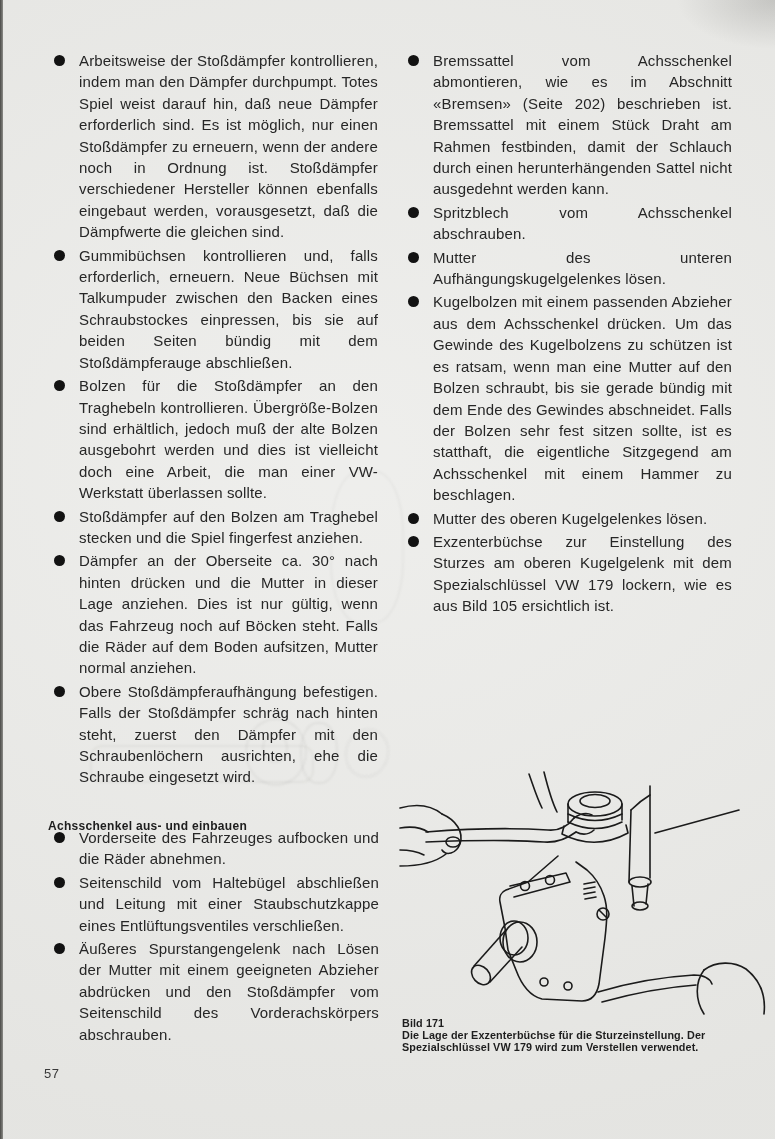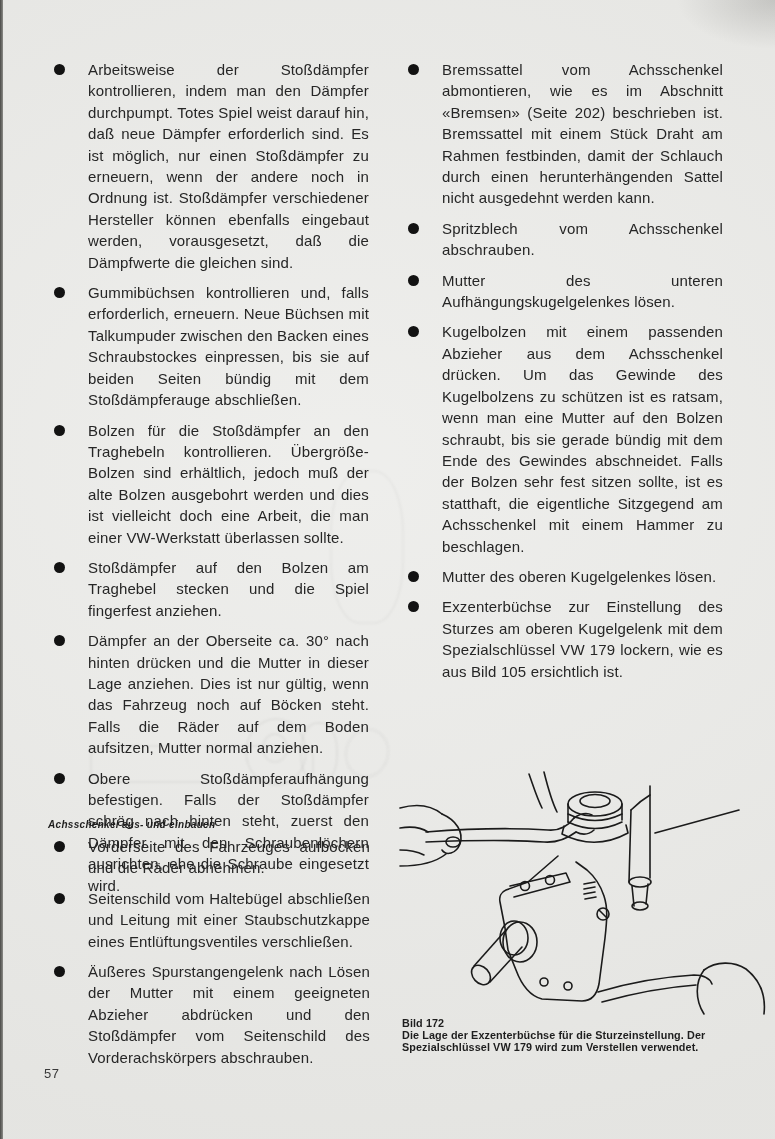--- a/index.html
+++ b/index.html
@@ -23,26 +23,26 @@
   
   .col{position:absolute;width:299px;}
   .col-left{left:79px;top:50px;}
   .col-right{left:433px;top:50px;}
   .bullet-item{position:relative;margin-bottom:2px;}
   .dot{
     position:absolute;left:-25px;top:5px;width:11px;height:11px;
     border-radius:50%;background:#121212;
   }
   .btext{
-    margin:9px;font-size:15px;line-height:21.4px;text-align:justify;
+    margin:0;font-size:15px;line-height:21.4px;text-align:justify;
     letter-spacing:0.15px;color:#262626;
   }
   .section-heading{
-    position:absolute;left:48px;top:819px;font-size:10px;font-weight:bold;
-    letter-spacing:0.3px;color:#1d1d1d;font-style:italic;
+    position:absolute;left:48px;top:819px;font-size:12px;font-weight:bold;
+    letter-spacing:0.3px;color:#1d1d1d;
   }
   .section-col{left:79px;top:827px;position:absolute;width:300px;}
   
   .figure{position:absolute;left:398px;top:770px;width:374px;height:248px;}
   .figure svg{width:100%;height:100%;}
   .caption{
     position:absolute;left:402px;top:1018px;width:364px;
     font-size:10.8px;line-height:11.8px;font-weight:bold;color:#1e1e1e;
     letter-spacing:0.1px;
   }
@@ -206,19 +206,19 @@
 
         <path d="M200,222 C230,213 262,207 296,205 C306,205 312,209 314,214"></path>
         <path d="M204,232 C240,222 270,217 298,215"></path>
         <path d="M306,200 C318,191 336,191 348,199 C362,210 368,226 366,244"></path>
         <path d="M306,200 C297,212 297,230 306,244"></path>
       </g>
     </svg>
   </div>
 
   <div class="caption">
-    <span class="cap-label">Bild 172</span>
+    <span class="cap-label">Bild 171</span>
     <span>Die Lage der Exzenterbüchse für die Sturzeinstellung. Der Spezialschlüssel VW 179 wird zum Verstellen verwendet.</span>
   </div>
 
   <div class="page-number">57</div>
 
 </div>
 
 </body></html>

